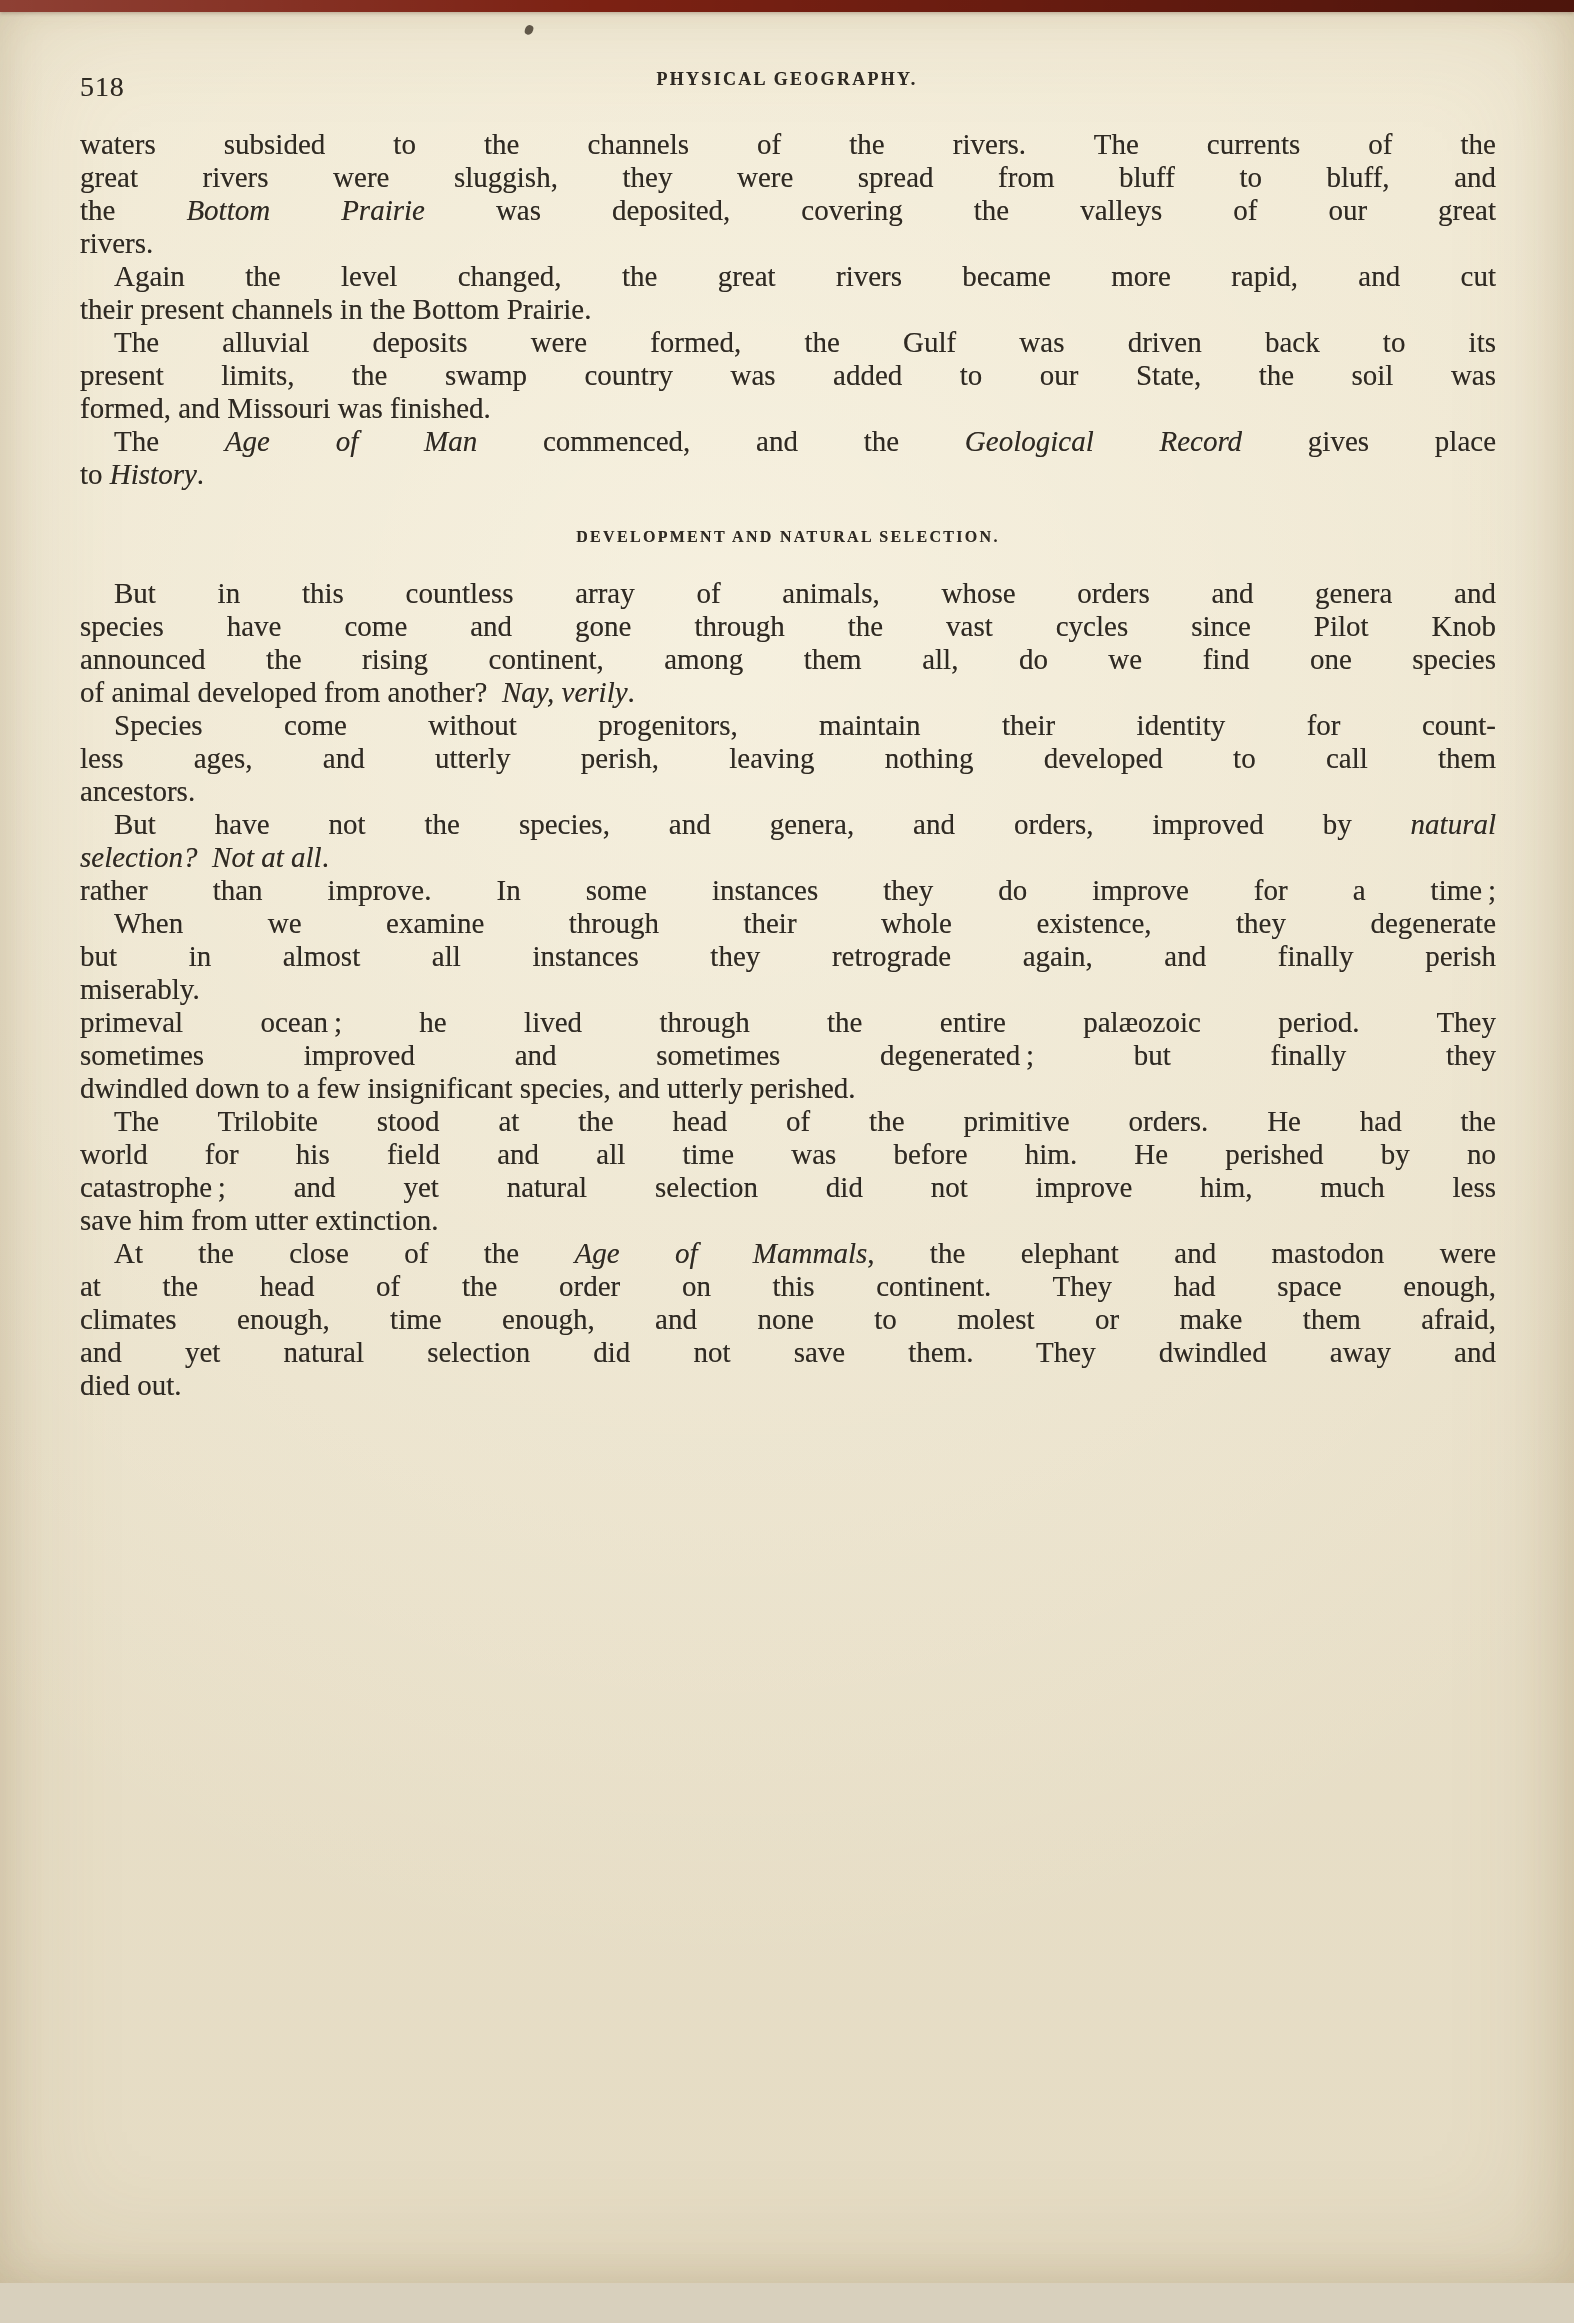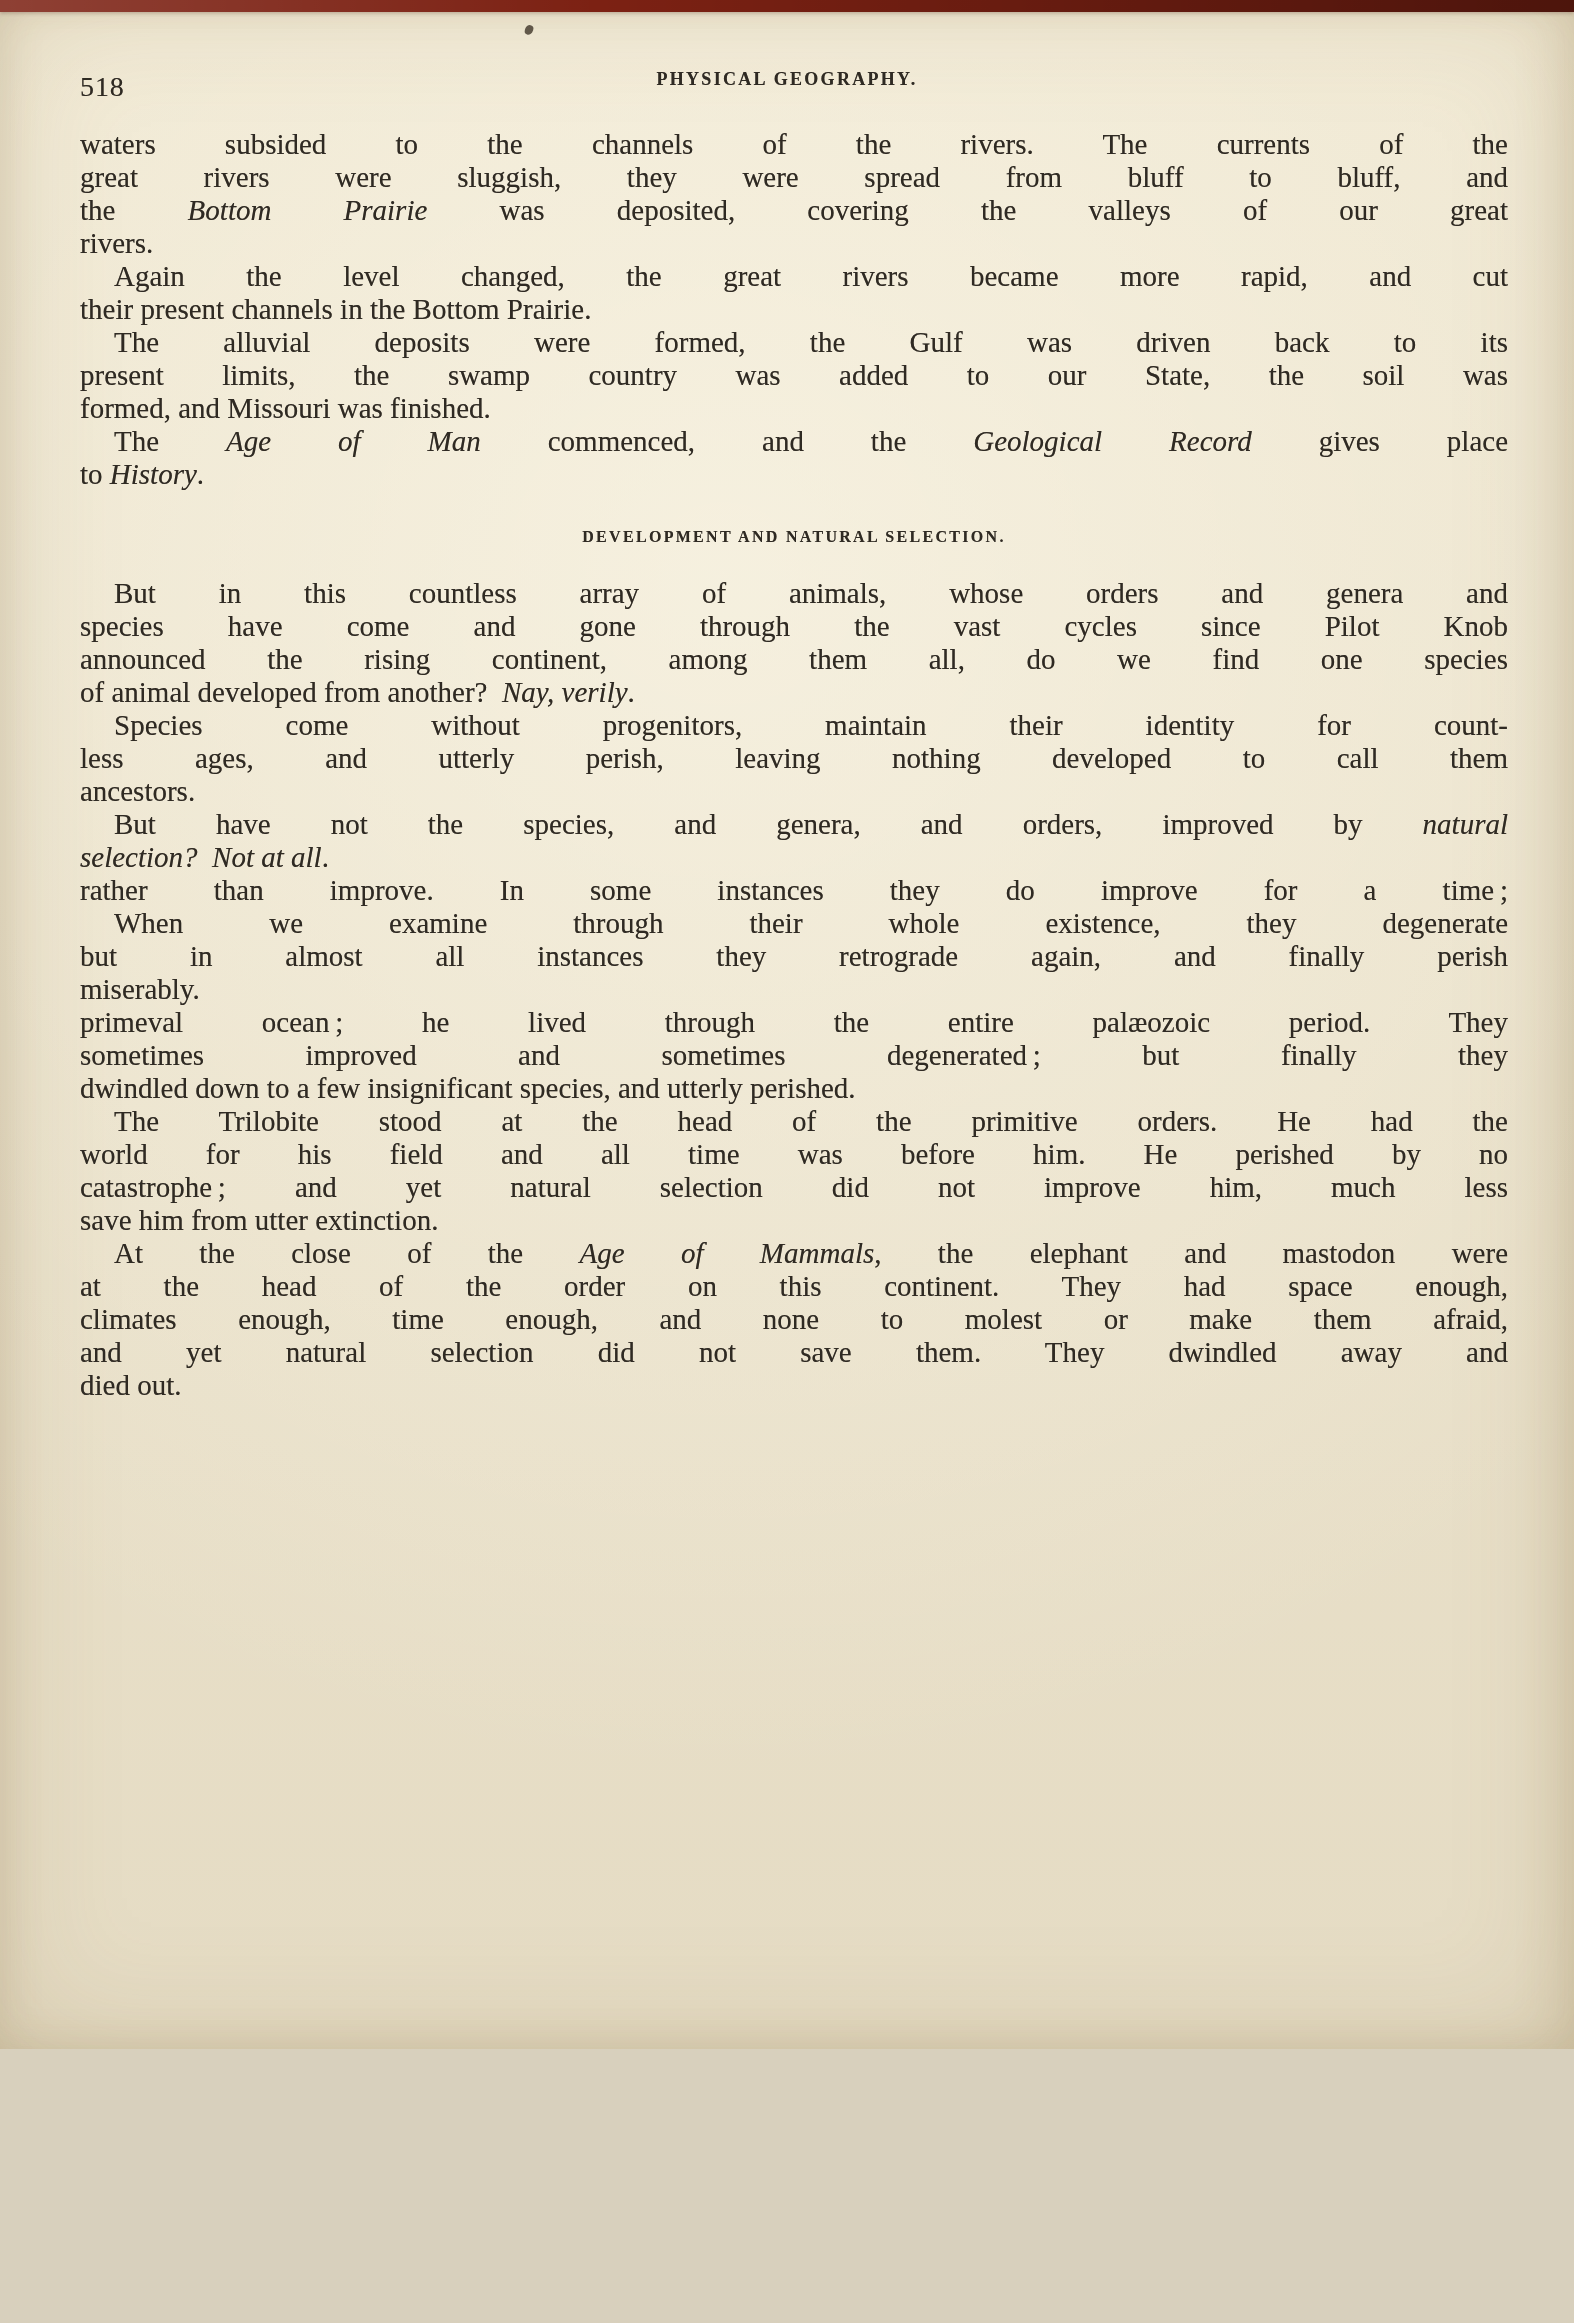--- a/index.html
+++ b/index.html
@@ -7,21 +7,21 @@
   html, body {
     width: 1574px;
     height: 2323px;
     background: #d8d0bd;
     font-family: "Liberation Serif", "DejaVu Serif", serif;
   }
 
   .page {
     position: relative;
     width: 1574px;
-    height: 2049px;
+    height: 2283px;
     overflow: hidden;
     color: var(--ink-color, #2f2a23);
     background:
       radial-gradient(130% 95% at 46% 28%, rgba(255,252,240,.5), rgba(255,252,240,0) 62%),
       linear-gradient(180deg, rgba(0,0,0,0) 0%, rgba(110,85,40,.08) 100%),
       var(--paper-color, #efe7d1);
     box-shadow:
       inset 0 0 127px rgba(140,110,60,.18),
       inset -18px 0 45px rgba(120,95,50,.12),
       inset 12.7px 0 36px rgba(120,95,50,.08);
@@ -64,21 +64,21 @@
     letter-spacing: 0.9px;
   }
   .running-title {
     font-size: 18px;
     font-weight: 700;
     letter-spacing: 2.3px;
   }
 
   .text-block {
     position: absolute;
-    top: 128px; left: 80px; right: 66px;
+    top: 128px; left: 80px; right: 78px;
     font-size: 29px;
   }
 
   .line {
     height: 33px;
     line-height: 33px;
     text-align: justify;
     text-align-last: justify;
     overflow: hidden;
   }

